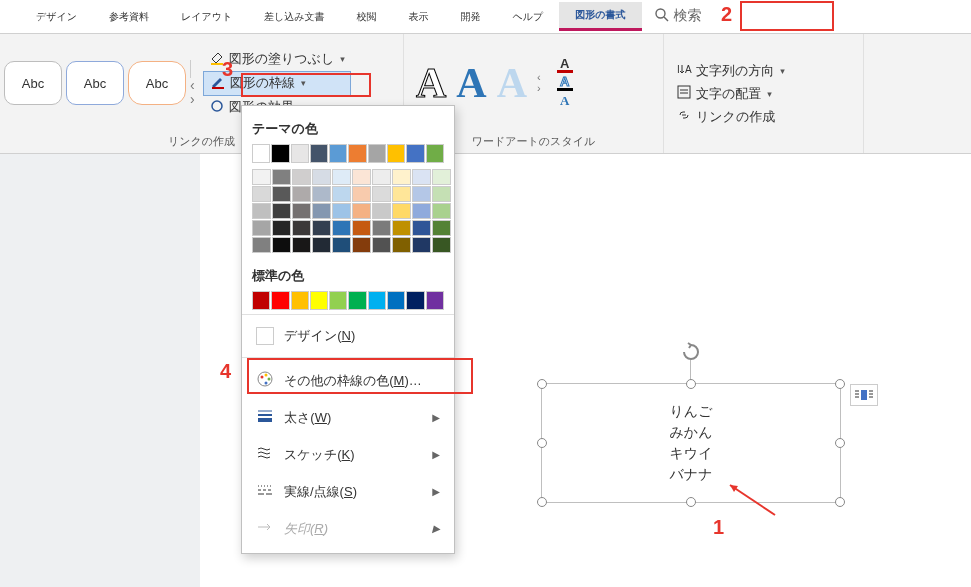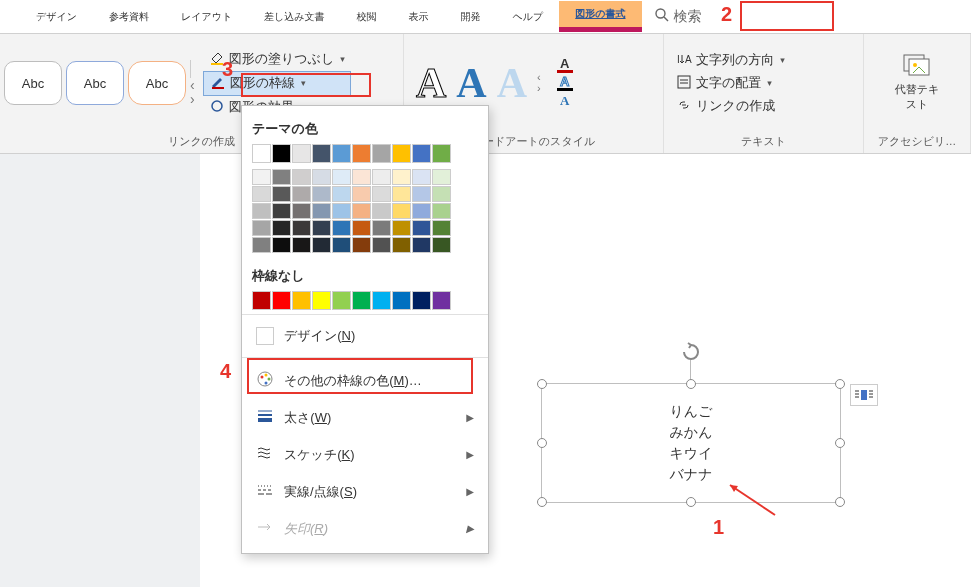--- a/index.html
+++ b/index.html
@@ -1,22 +1,22 @@
 <!DOCTYPE html>
 <html><head>
 <meta charset="utf-8">
 <style>
 * { box-sizing: border-box; margin: 0; padding: 0; font-family: "Yu Gothic UI", "Meiryo", sans-serif; }
 body { width: 971px; height: 587px; background: #fff; overflow: hidden; position: relative; font-size: 13px; color: #333; }
 
 
 .tabs { display: flex; align-items: center; height: 34px; background: #fff; border-bottom: 1px solid #d0d0d0; padding-left: 20px; gap: 0; position: relative; }
 .tab { padding: 6px 16px; cursor: pointer; font-size: 10px; }
-.tab.active { background: #fdba74; border-bottom: 5px solid #be185d; color: #2b579a; font-weight: bold; text-decoration: underline; }
-.search-grp { display: flex; align-items: center; gap: 4px; margin-left: 12px; font-size: 14px; color: #666; }
+.tab.active { background: #e5e5e5; border-bottom: 3px solid #be185d; color: #2b579a; font-weight: bold; }
+.search-grp { display: flex; gap: 4px; margin-left: 12px; font-size: 14px; color: #666; }
 .annot { position: absolute; color: #e7352c; font-weight: bold; font-size: 20px; z-index: 30; }
 .annot-box { position: absolute; border: 2px solid #e7352c; z-index: 25; }
 
 
 .ribbon { display: flex; background: #f3f3f3; height: 120px; border-bottom: 1px solid #d0d0d0; position: relative; }
 .grp { border-right: 1px solid #e0e0e0; display: flex; flex-direction: column; height: 100%; }
 .grp-body { flex: 1; display: flex; align-items: center; padding: 4px; gap: 4px; }
 .grp-label { text-align: center; font-size: 11px; color: #555; padding: 2px 0 4px; }
 
 .shape-btn { width: 58px; height: 44px; border: 1px solid #bdbdbd; border-radius: 8px; display: flex; align-items: center; justify-content: center; font-size: 13px; background: #fff; cursor: pointer; }
@@ -34,21 +34,21 @@
 .txt-row { display: flex; align-items: center; gap: 4px; font-size: 13px; cursor: pointer; padding: 1px 2px; }
 .small-ic { width: 16px; height: 16px; display: inline-flex; align-items: center; justify-content: center; }
 
 .big-btn { display: flex; flex-direction: column; align-items: center; justify-content: center; width: 60px; padding: 4px; cursor: pointer; font-size: 11px; text-align: center; gap: 4px; }
 
 
 .canvas { position: absolute; left: 0; top: 154px; width: 100%; height: 433px; background: #fff; }
 .canvas::before { content: ""; position: absolute; left: 0; top: 0; width: 200px; height: 100%; background: #eef0f2; }
 
 
-.dropdown { position: absolute; left: 241px; top: 105px; width: 248px; background: #fff; border: 1px solid #c0c0c0; box-shadow: 2px 4px 10px rgba(0,0,0,0.2); z-index: 20; padding: 8px 10px 6px; }
+.dropdown { position: absolute; left: 241px; top: 105px; width: 214px; background: #fff; border: 1px solid #c0c0c0; box-shadow: 2px 4px 10px rgba(0,0,0,0.2); z-index: 20; padding: 8px 10px 6px; }
 .dd-section-title { font-size: 13px; font-weight: bold; margin: 6px 0 6px; }
 .swatch-row { display: flex; gap: 1px; margin-bottom: 1px; }
 .sw { width: 19px; height: 19px; border: 1px solid #ccc; cursor: pointer; }
 .swatch-grid { display: flex; gap: 1px; margin: 6px 0 2px; }
 .swatch-col { display: flex; flex-direction: column; gap: 1px; }
 .swatch-col .sw { height: 16px; }
 .dd-item { display: flex; align-items: center; gap: 10px; padding: 8px 4px; font-size: 13px; cursor: pointer; }
 .dd-sep { height: 1px; background: #e0e0e0; margin: 4px -10px; }
 .dd-chev { margin-left: auto; color: #666; font-size: 10px; }
 .ul { text-decoration: underline; }
@@ -189,37 +189,22 @@
             <span class="chev">▾</span>
         </div>
         <div class="txt-row">
           <span><svg width="16" height="16" viewBox="0 0 16 16">
                 <path d="M4 8 a3 3 0 0 1 3 -3 h2 M12 8 a3 3 0 0 1 -3 3 h-2 M6 8 h4" stroke="#333" fill="none"></path>
               </svg></span>
           <span>リンクの作成</span>
         </div>
       </div>
     </div>
-    <div class="grp-label">テキスト</div>
-  </div>
-
-  <div class="grp" style="flex:1;">
-    <div class="grp-body" style="justify-content:center;">
-      <div class="big-btn">
-        <span><svg width="28" height="22" viewBox="0 0 28 22">
-              <rect x="1" y="1" width="20" height="16" fill="none" stroke="#666"></rect>
-              <rect x="6" y="5" width="20" height="16" fill="#fff" stroke="#666"></rect>
-              <circle cx="12" cy="11" r="2" fill="#ffc000"></circle>
-              <path d="M10 19 L16 13 L22 19" stroke="#70ad47" fill="none"></path>
-            </svg></span>
-        <span>代替テキスト</span>
-      </div>
-    </div>
-    <div class="grp-label">アクセシビリ…</div>
-  </div>
+  </div>
+
 </div>
 
 <div class="annot-box" style="left:241px; top:73px; width:130px; height:24px;"></div>
 <div class="annot" style="left:222px; top:58px;">3</div>
 
 <div class="canvas"></div>
 
 <div class="dropdown">
   <div class="dd-section-title">テーマの色</div>
   <div class="swatch-row" id="theme-row1">
@@ -300,21 +285,21 @@
       </div>
       <div class="swatch-col">
         <div class="sw" style="background: rgb(226, 240, 217);"></div>
         <div class="sw" style="background: rgb(197, 224, 180);"></div>
         <div class="sw" style="background: rgb(169, 209, 142);"></div>
         <div class="sw" style="background: rgb(84, 130, 53);"></div>
         <div class="sw" style="background: rgb(56, 87, 35);"></div>
       </div>
     </div>
 
-  <div class="dd-section-title" style="margin-top:14px;">枠線なし</div>
+  <div class="dd-section-title" style="margin-top:14px;">標準の色</div>
   <div class="swatch-row" id="std-row">
       <div class="sw" style="background: rgb(192, 0, 0);"></div>
       <div class="sw" style="background: rgb(255, 0, 0);"></div>
       <div class="sw" style="background: rgb(255, 192, 0);"></div>
       <div class="sw" style="background: rgb(255, 255, 0);"></div>
       <div class="sw" style="background: rgb(146, 208, 80);"></div>
       <div class="sw" style="background: rgb(0, 176, 80);"></div>
       <div class="sw" style="background: rgb(0, 176, 240);"></div>
       <div class="sw" style="background: rgb(0, 112, 192);"></div>
       <div class="sw" style="background: rgb(0, 32, 96);"></div>

